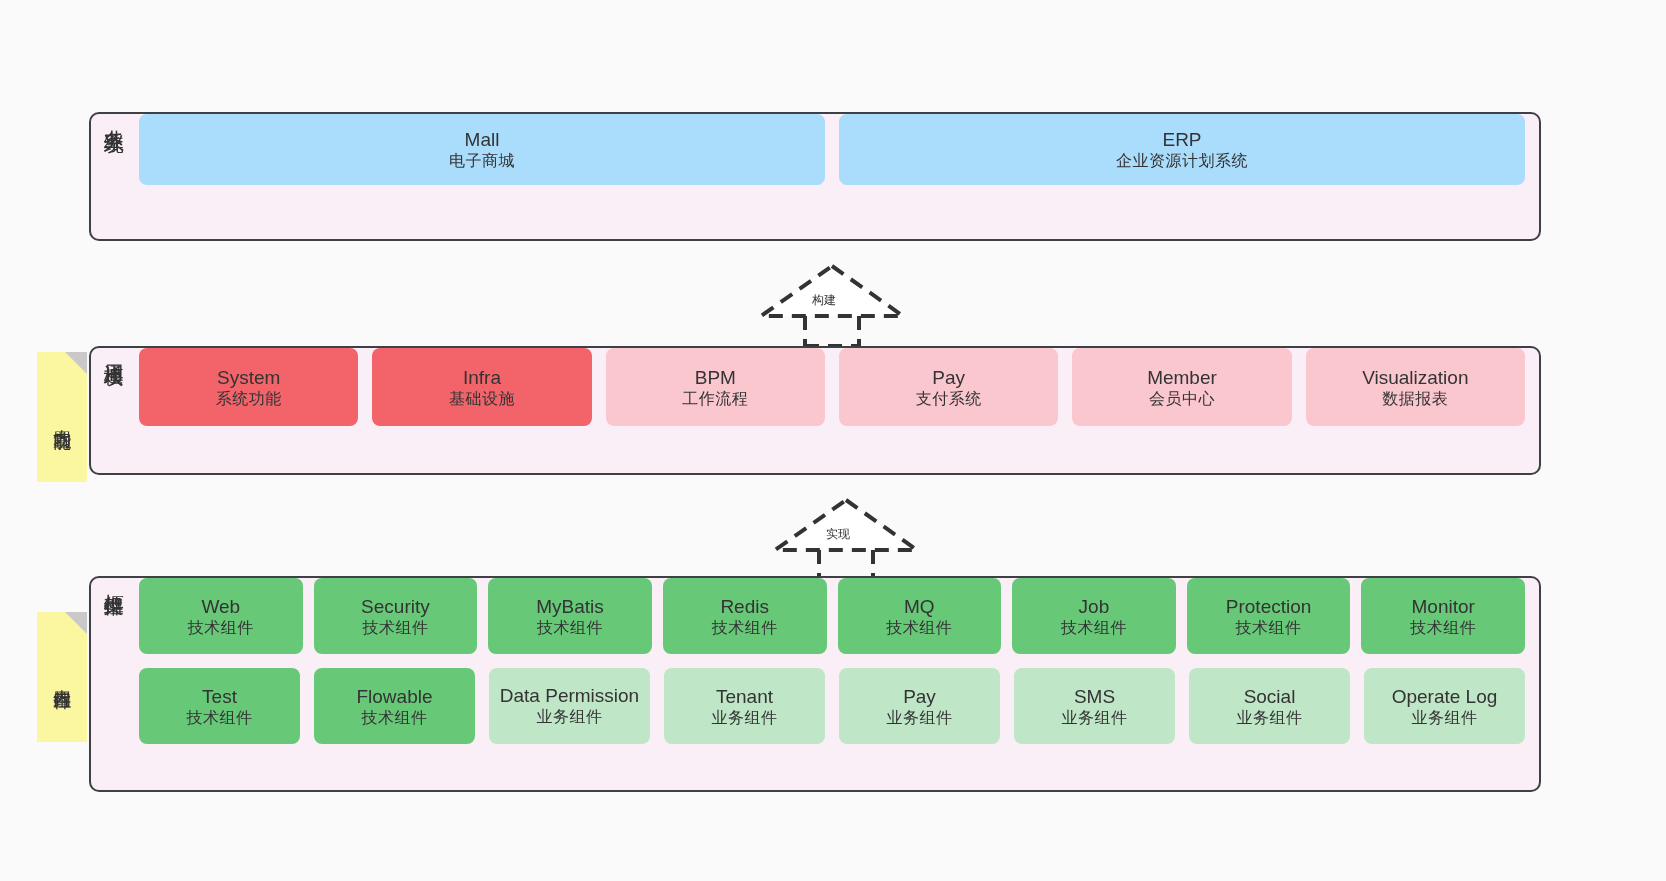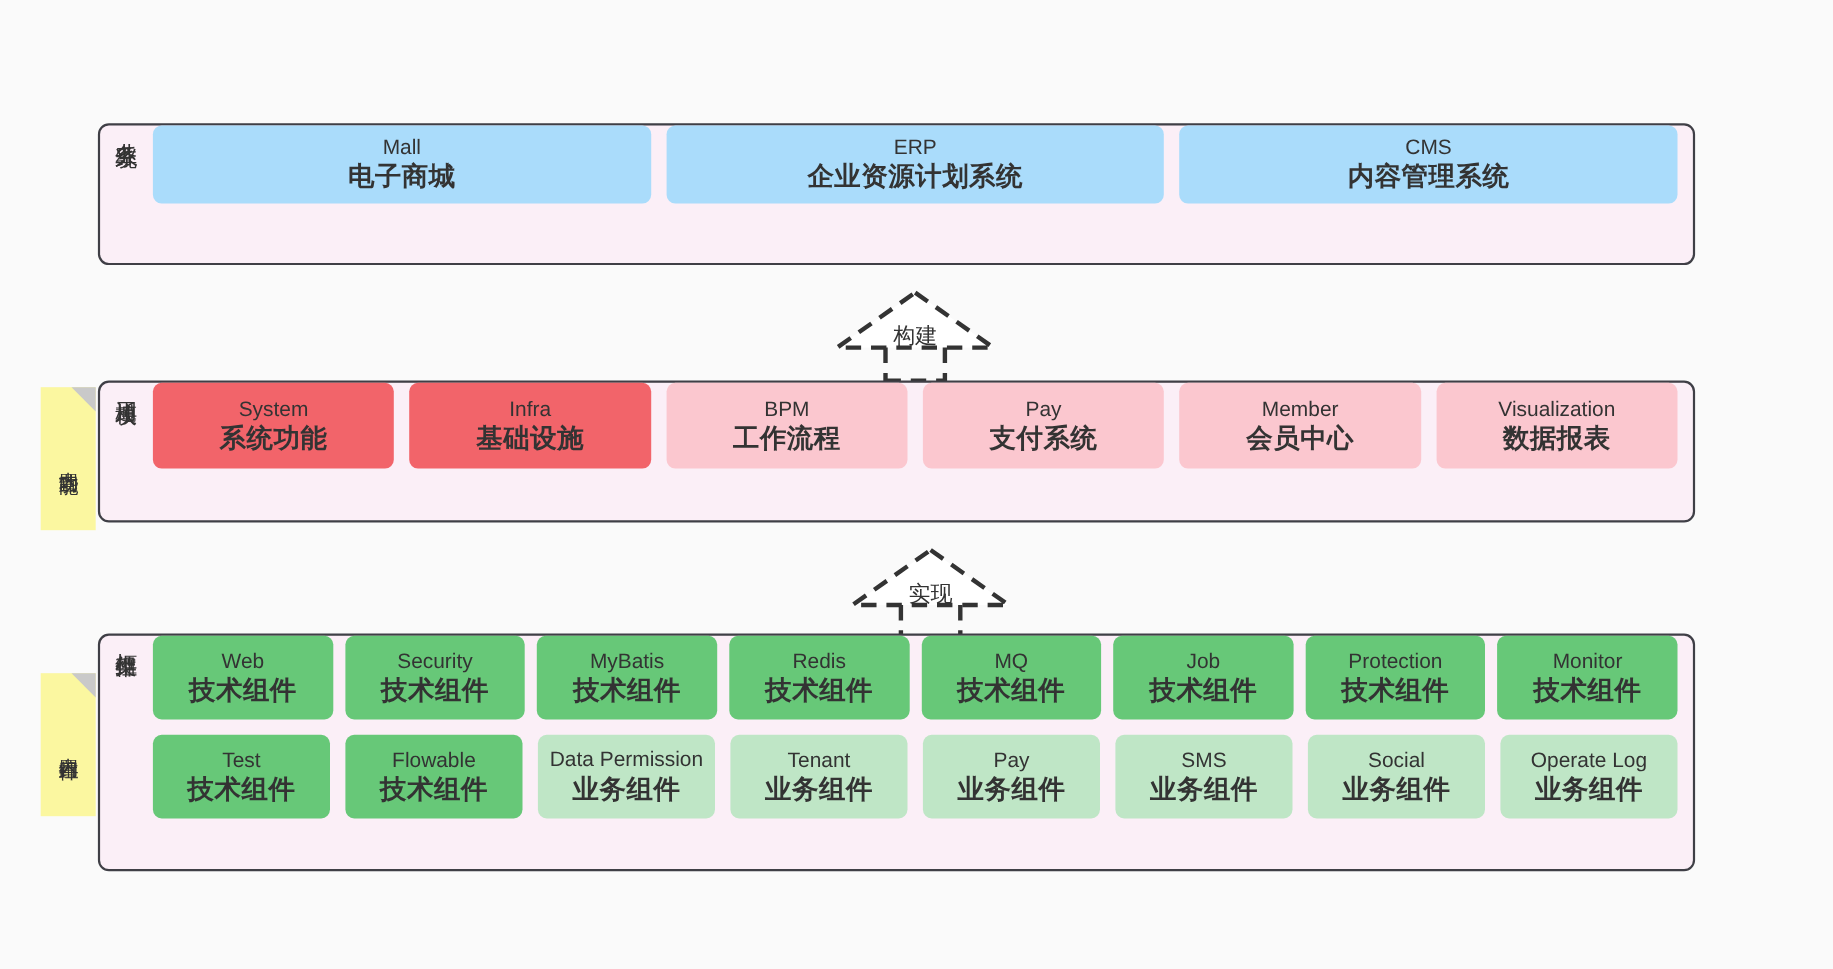--- a/index.html
+++ b/index.html
@@ -75,24 +75,23 @@
     text-align: center;
     line-height: 1.22;
     padding: 4px 6px;
   }
   .card .t-en {
     font-size: 19px;
     color: #333333;
     white-space: nowrap;
   }
   .card .t-cn {
-    font-size: 24px;
+    font-size: 16px;
     color: #333333;
     letter-spacing: 0.5px;
-    font-weight: bold;
   }
   .card.wrap-en .t-en {
     white-space: normal;
     line-height: 1.18;
   }
 
   .c-blue      { background: #aadcfb; }
   .c-red       { background: #f2646a; }
   .c-pink      { background: #fbc7cf; }
   .c-green     { background: #67c878; }
@@ -126,21 +125,21 @@
     border-left: 22px solid transparent;
   }
 
   
   .arrow {
     position: absolute;
   }
   .arrow svg { display: block; }
   .arrow-label {
     position: absolute;
-    font-size: 20px;
+    font-size: 12px;
     color: #333333;
     background: transparent;
     white-space: nowrap;
     user-select: none;
   }
 </style>
 </head>
 <body>
 
 <div class="canvas">
@@ -150,24 +149,20 @@
     <div class="layer-body">
       <div class="row" style="height:71px;">
         <div class="card c-blue">
           <span class="t-en">Mall</span>
           <span class="t-cn">电子商城</span>
         </div>
         <div class="card c-blue">
           <span class="t-en">ERP</span>
           <span class="t-cn">企业资源计划系统</span>
         </div>
-        <div class="card c-blue">
-          <span class="t-en">CMS</span>
-          <span class="t-cn">内容管理系统</span>
-        </div>
       </div>
     </div>
   </div>
 
   <div class="arrow" style="left:757px; top:262px;">
     <svg width="150" height="86" viewBox="0 0 150 86">
 
       <path d="M 75 4 L 146 54 L 4 54 Z" fill="#ffffff" stroke="#333333" stroke-width="4" stroke-dasharray="14 9" stroke-linejoin="miter"></path>
 
       <path d="M 48 54 L 48 86 M 102 54 L 102 86 M 48 84 L 102 84" fill="none" stroke="#333333" stroke-width="4" stroke-dasharray="14 9"></path>

